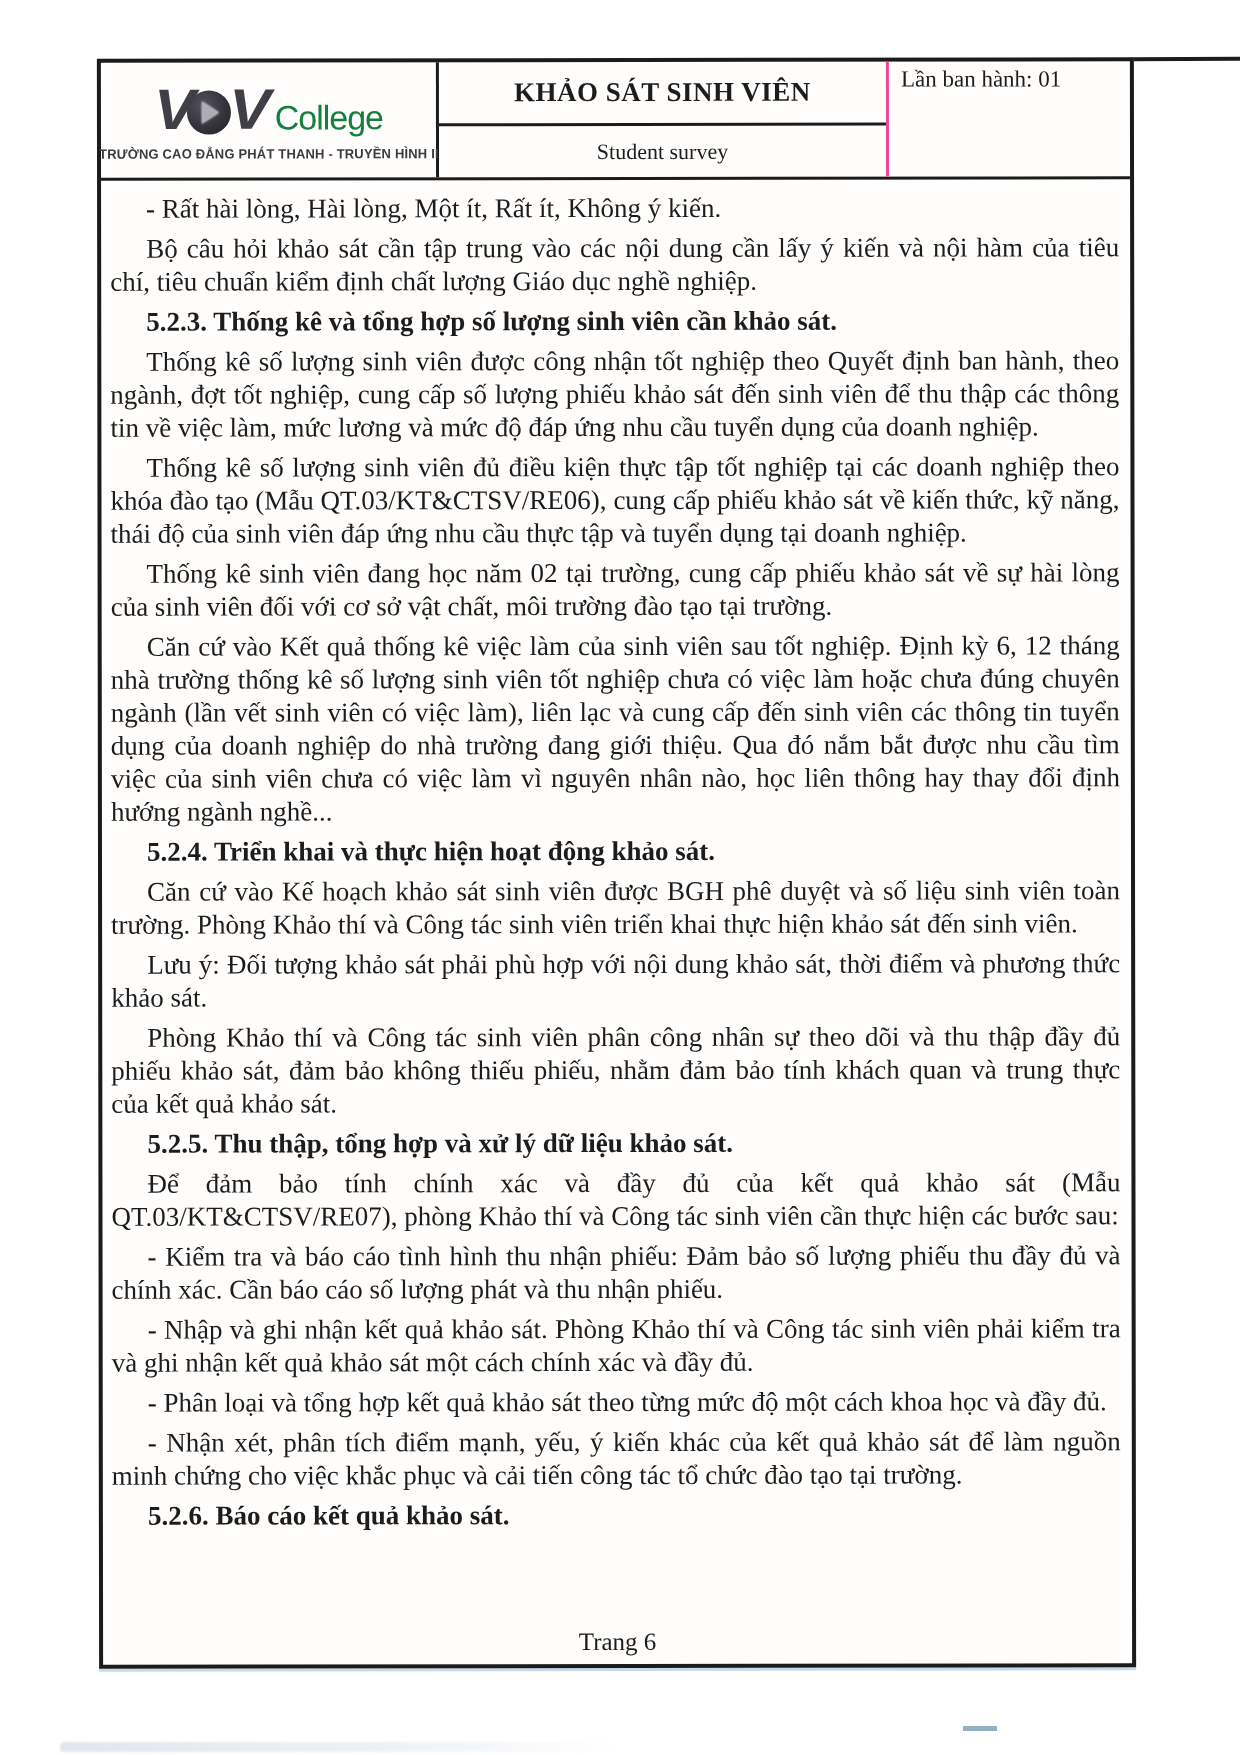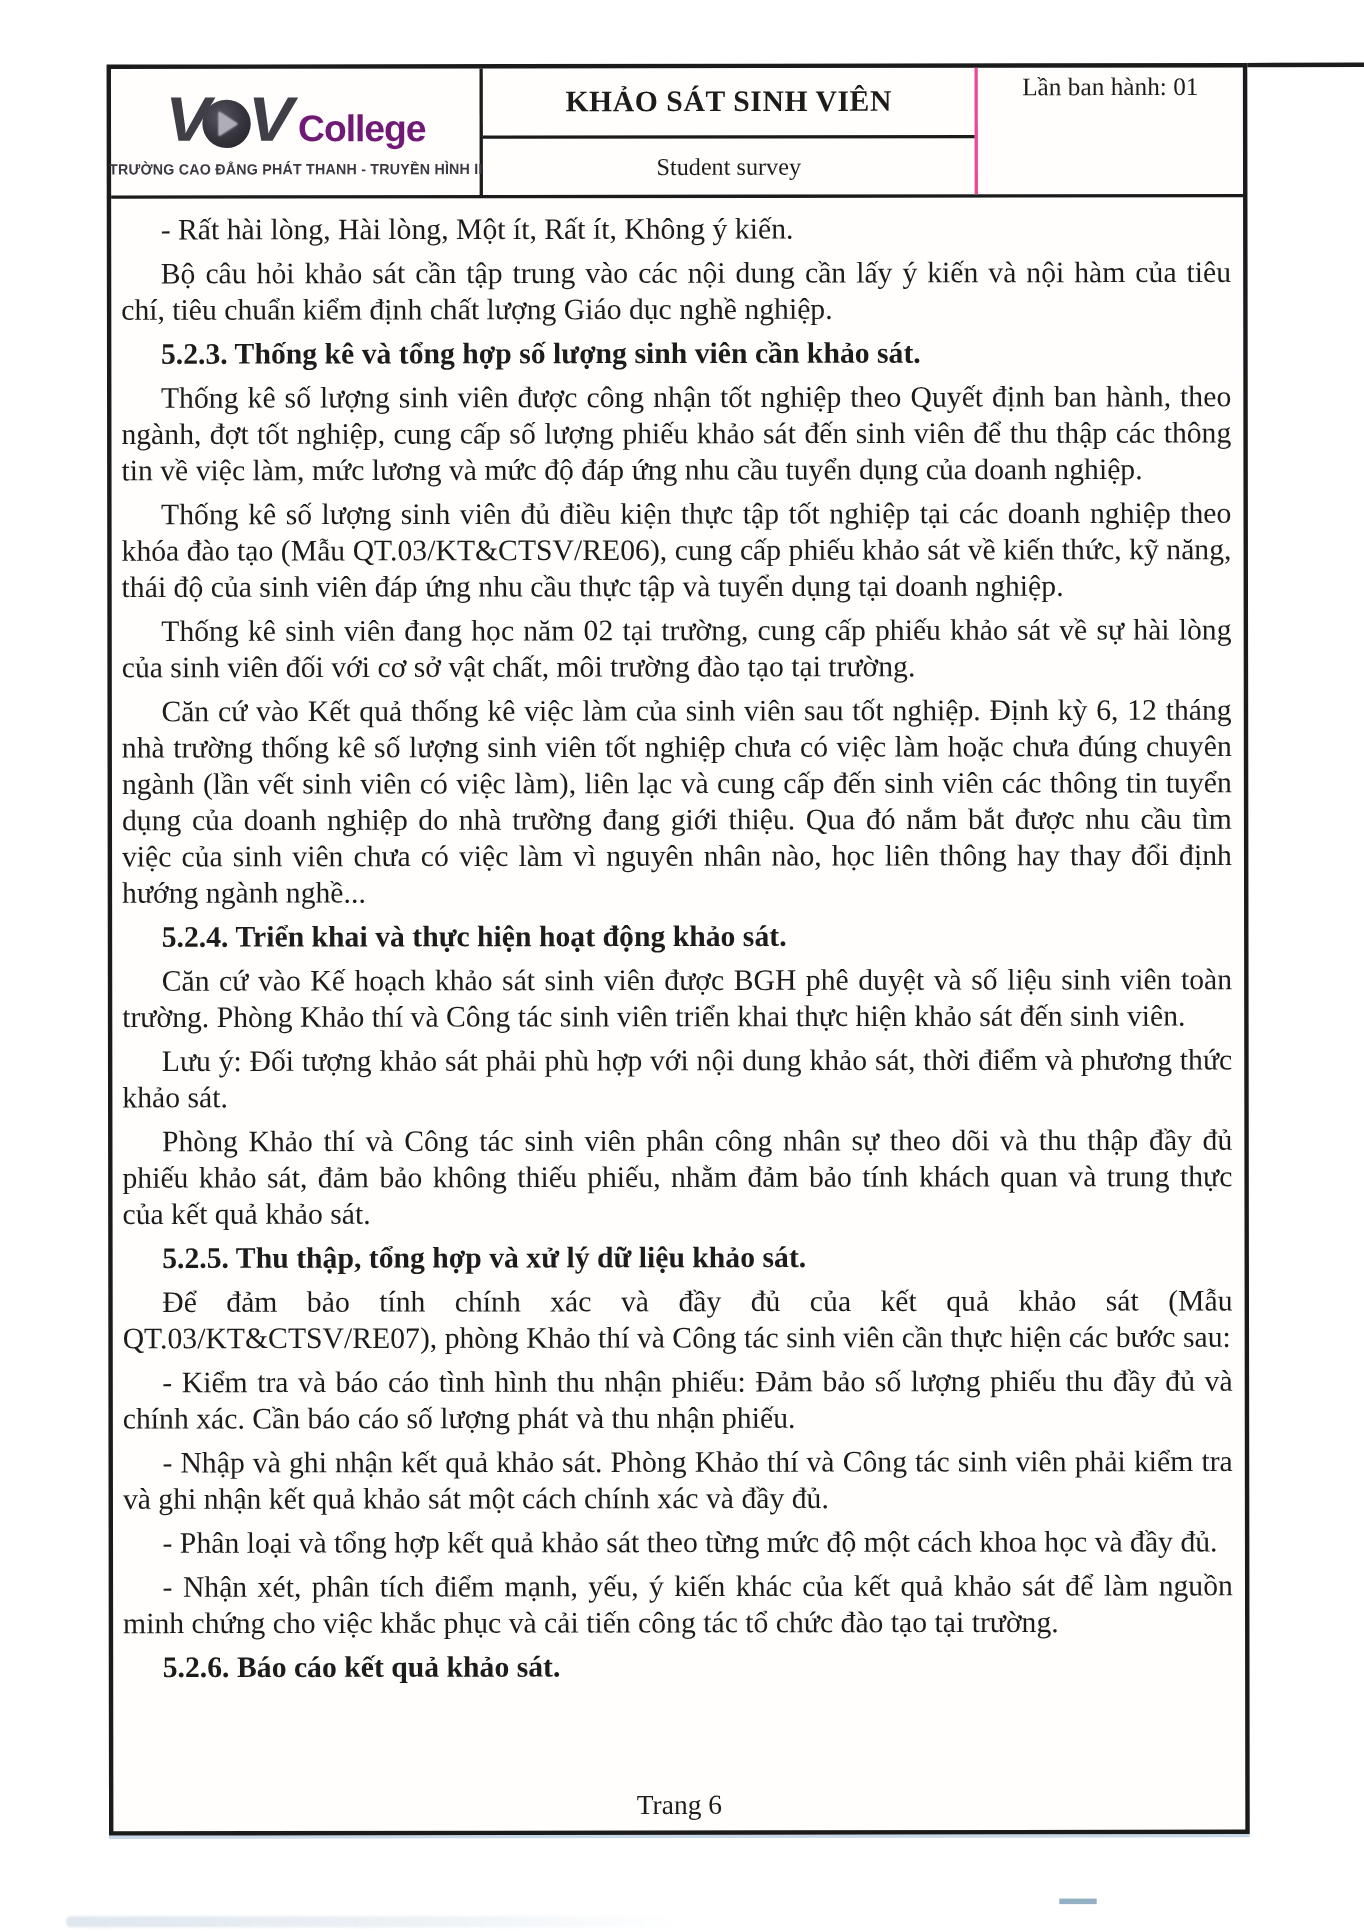--- a/index.html
+++ b/index.html
@@ -38,43 +38,43 @@
     width:44px;height:44px;border-radius:50%;
     background:radial-gradient(circle at 38% 35%, #55545e 0%, #34333b 55%, #232229 100%);
     margin:6px -2px 0 -4px;position:relative;flex:0 0 auto;
   }
   .vov-play{
     position:absolute;left:15px;top:11px;width:0;height:0;
     border-top:11px solid transparent;border-bottom:11px solid transparent;
     border-left:17px solid #aeadb6;filter:drop-shadow(0 0 1px #e8e8ee);
   }
   .college-word{
-    font-family:"Liberation Sans", sans-serif;font-weight:700;font-size:34px;
-    color:#701a75;margin-left:8px;margin-top:16px;letter-spacing:-1px;
+    font-family:"Liberation Sans", sans-serif;font-weight:400;font-size:34px;
+    color:#15803d;margin-left:8px;margin-top:16px;letter-spacing:-1px;
   }
   .logo-subtitle{
     font-family:"Liberation Sans", sans-serif;font-weight:700;font-size:13.5px;
     color:#3a3941;margin-top:6px;white-space:nowrap;letter-spacing:.2px;
     transform:scaleX(.96);
   }
   .title-cell{
     width:450px;border-right:3px solid #ec4899;
     display:flex;flex-direction:column;
   }
   .title-vi{
     flex:0 0 61px;display:flex;align-items:center;justify-content:center;
     border-bottom:3px solid #1b1b1b;
     font-weight:700;font-size:27px;letter-spacing:.5px;
   }
   .title-en{
     flex:1;display:flex;align-items:center;justify-content:center;
     font-size:22px;
   }
   .info-cell{
-    flex:1;display:flex;justify-content:center;
+    flex:1;display:flex;flex-direction:column;
     padding:4px 12px;gap:8px;
   }
   .info-line{font-size:23px;line-height:28px;}
   
   .doc-body{padding:5px 11px 0 9px;}
   .doc-body p{
     margin:7px 0;font-size:27px;line-height:33px;text-align:justify;
     text-indent:36px;
   }
   .doc-body p.h{font-weight:700;text-align:left;}

